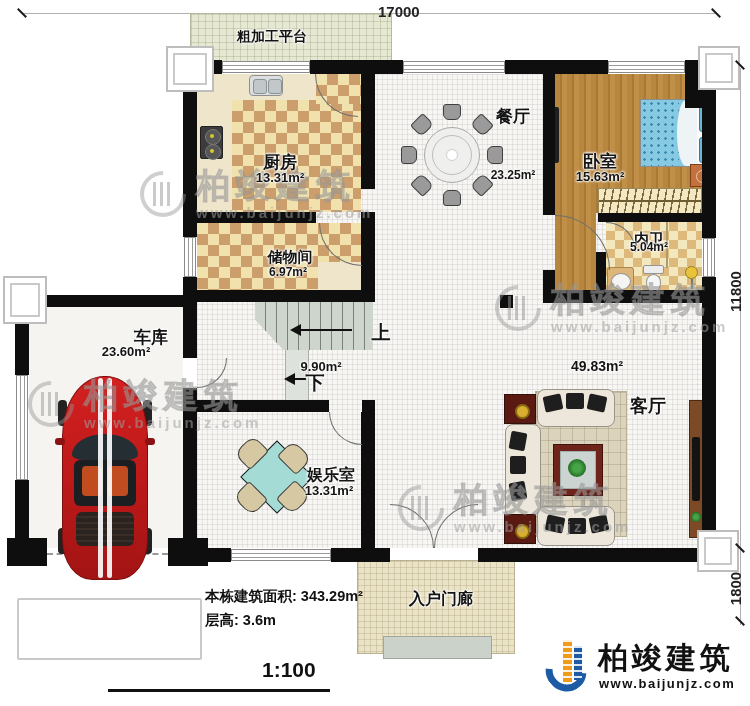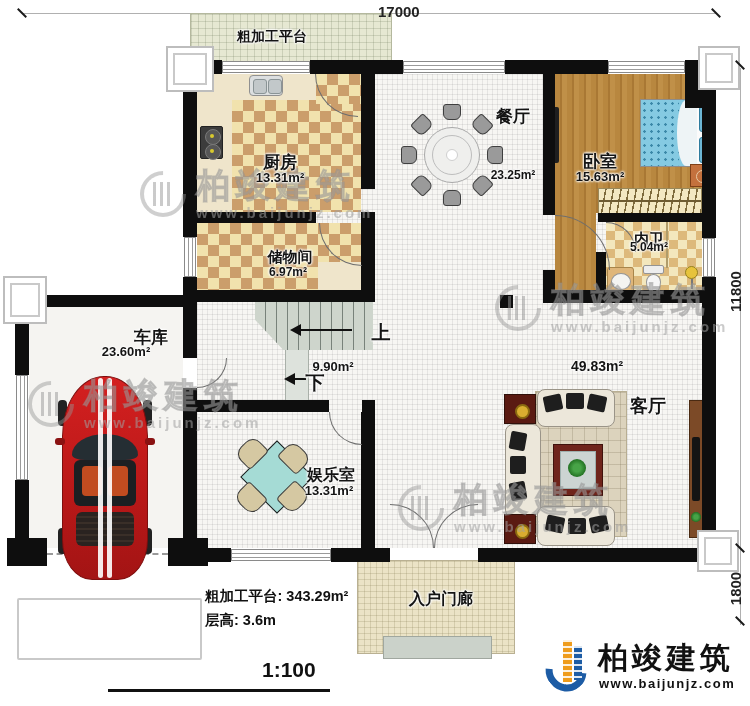--- a/index.html
+++ b/index.html
@@ -293,27 +293,27 @@
   <div class="lbl" style="left:649px;top:240px;font-size:12px;">5.04m²</div>
   <div class="lbl" style="left:290px;top:248px;font-size:15px;">储物间</div>
   <div class="lbl" style="left:288px;top:265px;font-size:12px;">6.97m²</div>
   <div class="lbl" style="left:127px;top:326px;font-size:17px;margin-left:24px;">车库</div>
   <div class="lbl" style="left:126px;top:344px;font-size:13px;">23.60m²</div>
   <div class="lbl" style="left:331px;top:465px;font-size:16px;">娱乐室</div>
   <div class="lbl" style="left:329px;top:483px;font-size:13px;">13.31m²</div>
   <div class="lbl" style="left:597px;top:358px;font-size:14px;">49.83m²</div>
   <div class="lbl" style="left:648px;top:394px;font-size:18px;">客厅</div>
   <div class="lbl" style="left:381px;top:320px;font-size:19px;">上</div>
-  <div class="lbl" style="left:333px;top:359px;font-size:13px;">9.90m²</div>
+  <div class="lbl" style="left:321px;top:359px;font-size:13px;">9.90m²</div>
   <div class="lbl" style="left:315px;top:370px;font-size:19px;">下</div>
   <div class="lbl" style="left:441px;top:589px;font-size:16px;">入户门廊</div>
 
   <div class="abs" style="left:17px;top:598px;width:181px;height:58px;border:2px solid #c9c9c9;border-radius:2px;"></div>
 
-  <div class="tb" style="left:205px;top:587px;font-size:14.5px;">粗加工平台: 343.29m²</div>
+  <div class="tb" style="left:205px;top:587px;font-size:14.5px;">本栋建筑面积: 343.29m²</div>
   <div class="tb" style="left:205px;top:611px;font-size:14.5px;">层高: 3.6m</div>
   <div class="tb" style="left:262px;top:658px;font-size:21px;">1:100</div>
   <div class="abs" style="left:108px;top:689px;width:222px;height:3px;background:#111;z-index:60;"></div>
 
   <div class="abs" style="left:546px;top:636px;width:48px;height:60px;z-index:60;">
     <div class="abs" style="left:0;top:14px;width:40px;height:42px;border:7px solid #1d5ca5;border-top-color:transparent;border-right-color:transparent;border-radius:50%;transform:rotate(-40deg);box-sizing:border-box;"></div>
     <div class="abs" style="left:17px;top:4px;width:9px;height:42px;background:#ef9c1c;background-image:repeating-linear-gradient(rgba(255,255,255,.85) 0 2px,transparent 2px 6px);"></div>
     <div class="abs" style="left:28px;top:10px;width:8px;height:34px;background:#1d5ca5;background-image:repeating-linear-gradient(rgba(255,255,255,.85) 0 2px,transparent 2px 6px);"></div>
   </div>
   <div class="tb" style="left:598px;top:638px;font-size:30px;font-weight:900;letter-spacing:4px;">柏竣建筑</div>

